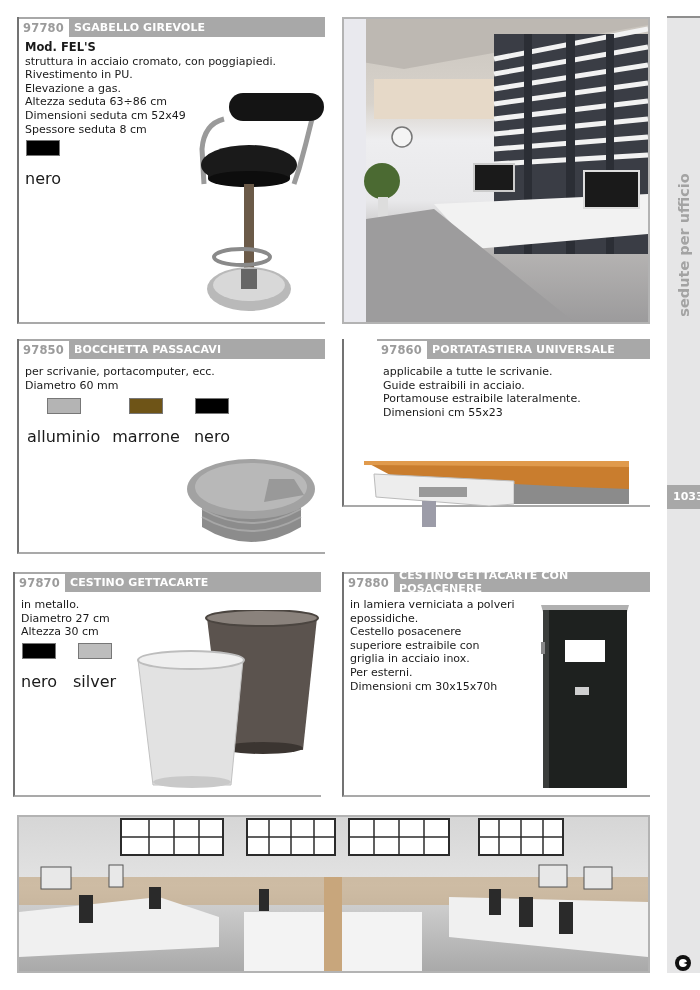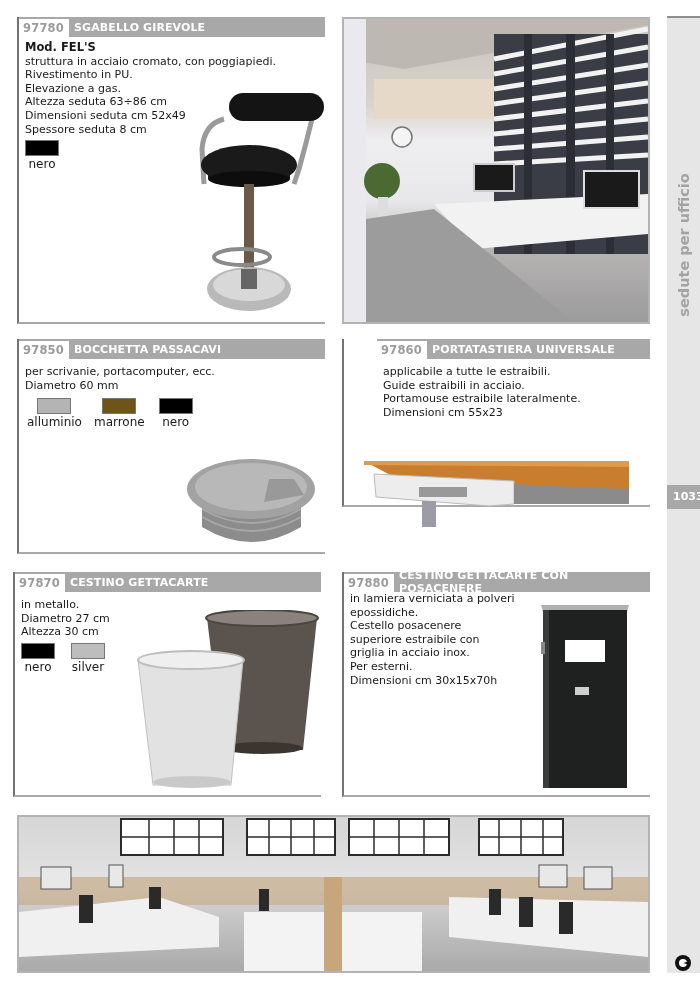--- a/index.html
+++ b/index.html
@@ -8,21 +8,21 @@
 
     .box { position: absolute; border-left: 2px solid #737373; border-bottom: 2px solid #a9a9a9; background: #fff; }
     .box-header { height: 20px; background: #a8a8a8; display: flex; align-items: center; }
     .box-code { background: #fff; color: #9b9b9b; font-weight: bold; font-size: 11.5px; height: 18px; line-height: 18px; padding: 0 5px 0 4px; margin-top: 2px; align-self: flex-start; letter-spacing: 0.2px; }
     .box-title { color: #ffffff; font-weight: bold; font-size: 11px; padding-left: 5px; letter-spacing: 0.1px; }
     .box-body { padding: 4px 6px; font-size: 11px; line-height: 13.6px; color: #1a1a1a; }
     .model { font-weight: bold; font-size: 11.5px; }
     .swatches { display: flex; gap: 0; margin-top: 6px; }
     .swatch { display: flex; flex-direction: column; align-items: center; margin-right: 6px; }
     .swatch-chip { width: 34px; height: 16px; border: 1px solid #777; }
-    .swatch-label { font-size: 12px; margin-top: 2px; }
+    .swatch-label { font-size: 16px; margin-top: 16px; }
 
     .photo { position: absolute; border: 2px solid #b3b3b3; overflow: hidden; }
 
     .side-tab { position: absolute; left: 667px; top: 18px; width: 33px; height: 955px; background: #e6e6e7; }
     .side-tab-topline { position: absolute; left: 667px; top: 16px; width: 33px; height: 2px; background: #8e8e8e; }
     .side-label { position: absolute; left: 667px; top: 170px; width: 33px; height: 150px; }
     .side-label span { position: absolute; left: 50%; top: 50%; transform: translate(-50%, -50%) rotate(-90deg); white-space: nowrap; color: #a3a3a3; font-size: 14.5px; font-weight: bold; }
     .page-num { position: absolute; left: 667px; top: 485px; width: 33px; height: 24px; background: #a8a8a8; color: #fff; font-weight: bold; font-size: 11px; line-height: 24px; text-align: left; padding-left: 6px; }
     .logo { position: absolute; left: 675px; top: 955px; width: 16px; height: 16px; border-radius: 50%; background: #111; }
     .logo::after { content: ""; position: absolute; left: 4px; top: 4px; width: 8px; height: 8px; border-radius: 50%; background: #fff; clip-path: polygon(0 0, 100% 0, 100% 35%, 55% 50%, 100% 65%, 100% 100%, 0 100%); }
@@ -139,21 +139,21 @@
     <polygon points="85,22 110,22 120,38 80,45" fill="#999"></polygon>
   </svg>
 </div>
 
 <div class="box" style="left:342px; top:339px; width:308px; height:168px;padding-left:33px;">
   <div class="box-header">
     <span class="box-code">97860</span>
     <span class="box-title">PORTATASTIERA UNIVERSALE</span>
   </div>
   <div class="box-body" style="padding-top:6px;">
-    <div>applicabile a tutte le estraibili.</div>
+    <div>applicabile a tutte le scrivanie.</div>
     <div>Guide estraibili in acciaio.</div>
     <div>Portamouse estraibile lateralmente.</div>
     <div>Dimensioni cm 55x23</div>
   </div>
   <svg style="position:absolute; left:20px; top:120px;" width="290" height="75" viewBox="0 0 290 75">
     <polygon points="0,2 265,2 265,30 250,38 30,18" fill="#c97d2e"></polygon>
     <polygon points="0,2 265,2 265,8 0,6" fill="#e09a4c"></polygon>
     <polygon points="10,15 150,22 150,45 125,47 12,38" fill="#ededed" stroke="#bbb"></polygon>
     <rect x="55" y="28" width="48" height="10" fill="#999"></rect>
     <rect x="58" y="42" width="14" height="26" fill="#9c9ca8"></rect>
@@ -189,21 +189,21 @@
     <ellipse cx="56" cy="50" rx="53" ry="9" fill="#efefef" stroke="#bdbdbd" stroke-width="2"></ellipse>
     <ellipse cx="57" cy="172" rx="39" ry="6" fill="#c9c9c9"></ellipse>
   </svg>
 </div>
 
 <div class="box" style="left:342px; top:572px; width:308px; height:225px;">
   <div class="box-header">
     <span class="box-code">97880</span>
     <span class="box-title">CESTINO GETTACARTE CON POSACENERE</span>
   </div>
-  <div class="box-body" style="padding-top:0;">
+  <div class="box-body" style="padding-top:6px;">
     <div>in lamiera verniciata a polveri</div>
     <div>epossidiche.</div>
     <div>Cestello posacenere</div>
     <div>superiore estraibile con</div>
     <div>griglia in acciaio inox.</div>
     <div>Per esterni.</div>
     <div>Dimensioni cm 30x15x70h</div>
   </div>
   <svg style="position:absolute; left:195px; top:30px;" width="95" height="190" viewBox="0 0 95 190">
     <polygon points="2,3 90,3 88,10 4,10" fill="#b0b0b0"></polygon>

